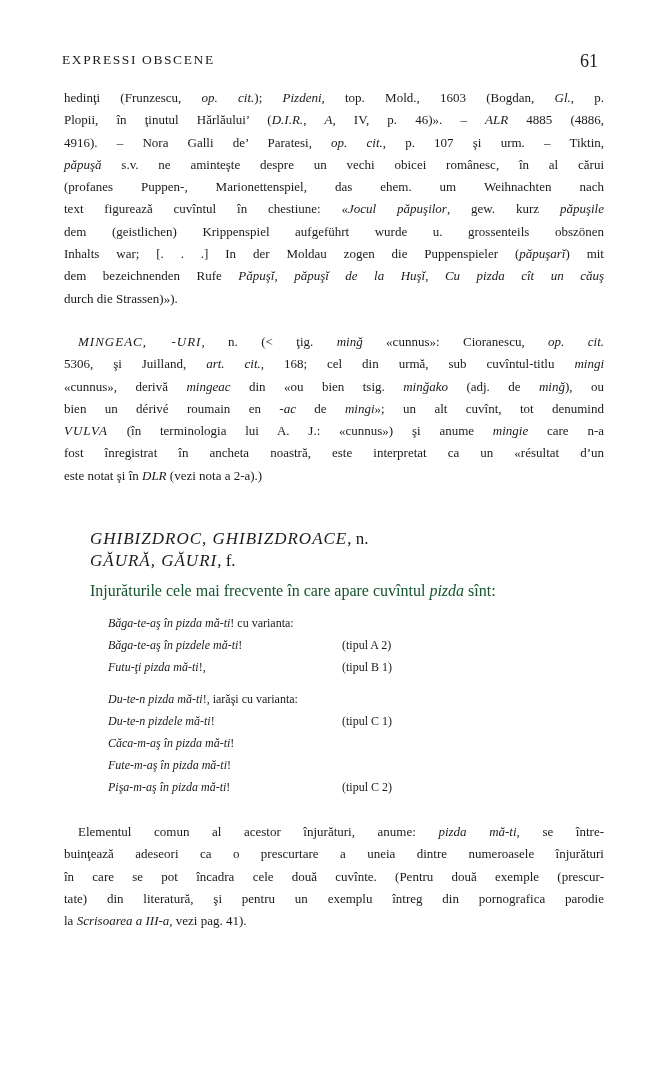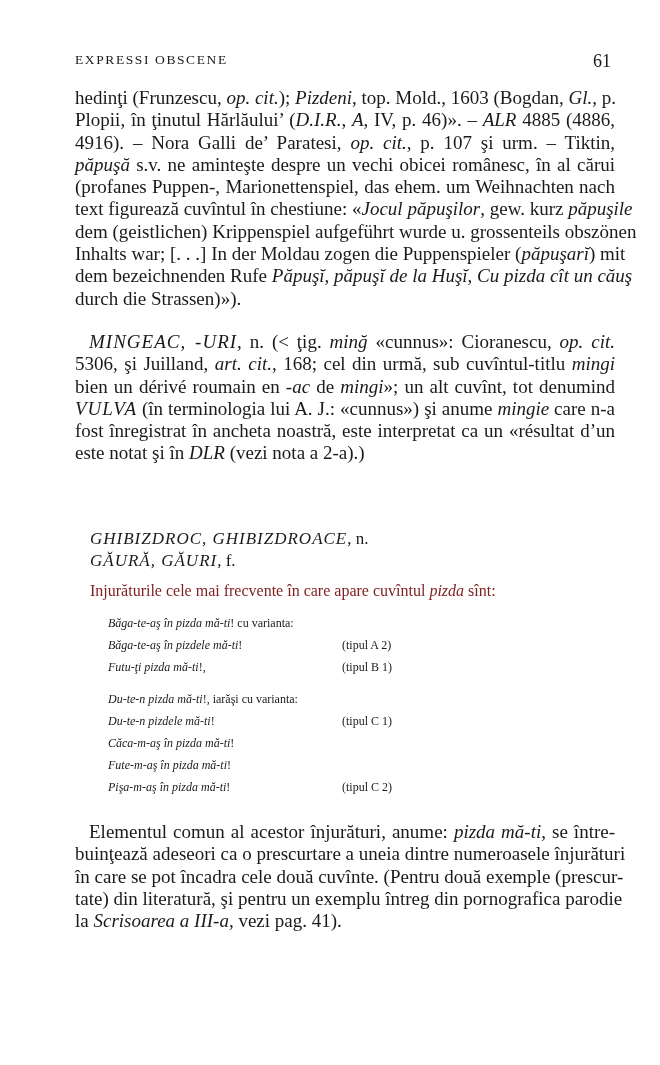--- a/index.html
+++ b/index.html
@@ -3,43 +3,43 @@
   <meta charset="utf-8">
   <style>
     html, body { margin: 0; padding: 0; background: #ffffff; }
     body {
       width: 660px; height: 1065px; position: relative; overflow: hidden;
       font-family: "Liberation Serif", "DejaVu Serif", serif;
       color: #1a1a1a;
     }
     .page { position: absolute; left: 0; top: 0; width: 660px; height: 1065px; }
     .header {
-      position: absolute; left: 75px; top: 52px; width: 540px; height: 22px;
+      position: absolute; left: 62px; top: 52px; width: 540px; height: 22px;
     }
     .running-head {
       position: absolute; left: 0; top: 0;
       font-size: 13.5px; letter-spacing: 1.6px;
     }
     .page-number {
       position: absolute; right: 4px; top: -1px; font-size: 18px;
     }
     .body-block {
-      position: absolute; left: 75px; width: 540px;
-      font-size: 19px; line-height: 22.3px; text-align: justify;
+      position: absolute; left: 64px; width: 540px;
+      font-size: 13px; line-height: 22.3px; text-align: justify;
     }
     .line { display: block; white-space: nowrap; text-align: justify; text-align-last: justify; }
     .line.last { text-align-last: left; }
     .indent { padding-left: 14px; }
     i, .it { font-style: italic; }
     .smcap { font-style: italic; letter-spacing: 1px; }
     .entry-heads {
       position: absolute; left: 90px; top: 528px; font-size: 17px; line-height: 22px;
     }
     .intro {
-      position: absolute; left: 90px; top: 582px; font-size: 16px; color: #7f1d1d;
+      position: absolute; left: 90px; top: 582px; font-size: 16px; color: #14532d;
     }
     .ex-group { position: absolute; left: 108px; font-size: 12px; line-height: 22px; }
     .ex-row { position: relative; height: 22px; white-space: nowrap; }
     .ex-type { position: absolute; left: 234px; top: 0; font-style: normal; }
   </style>
 </head>
 <body>
 
 <div class="page">
 
@@ -57,20 +57,21 @@
       <span class="line">text figurează cuvîntul în chestiune: «<i>Jocul păpuşilor</i>, gew. kurz <i>păpuşile</i></span>
       <span class="line">dem (geistlichen) Krippenspiel aufgeführt wurde u. grossenteils obszönen</span>
       <span class="line">Inhalts war; [. . .] In der Moldau zogen die Puppenspieler (<i>păpuşarĭ</i>) mit</span>
       <span class="line">dem bezeichnenden Rufe <i>Păpuşĭ, păpuşĭ de la Huşĭ, Cu pizda cît un căuş</i></span>
       <span class="line last">durch die Strassen)»).</span>
     </div>
 
   <div class="body-block" style="top:331px;">
       <span class="line indent"><span class="smcap">MINGEAC, -URI</span>, n. (&lt; ţig. <i>minğ</i> «cunnus»: Cioranescu, <i>op. cit.</i></span>
       <span class="line">5306, şi Juilland, <i>art. cit.</i>, 168; cel din urmă, sub cuvîntul-titlu <i>mingi</i></span>
+      <span class="line">«cunnus», derivă <i>mingeac</i> din «ou bien tsig. <i>minğako</i> (adj. de <i>minğ</i>), ou</span>
       <span class="line">bien un dérivé roumain en <i>-ac</i> de <i>mingi</i>»; un alt cuvînt, tot denumind</span>
       <span class="line"><span class="smcap">VULVA</span> (în terminologia lui A. J.: «cunnus») şi anume <i>mingie</i> care n-a</span>
       <span class="line">fost înregistrat în ancheta noastră, este interpretat ca un «résultat d’un</span>
       <span class="line last">este notat şi în <i>DLR</i> (vezi nota a 2-a).)</span>
     </div>
 
   <div class="entry-heads">
     <div><span class="smcap">GHIBIZDROC, GHIBIZDROACE</span><span>, n.</span></div>
     <div><span class="smcap">GĂURĂ, GĂURI</span><span>, f.</span></div>
   </div>

